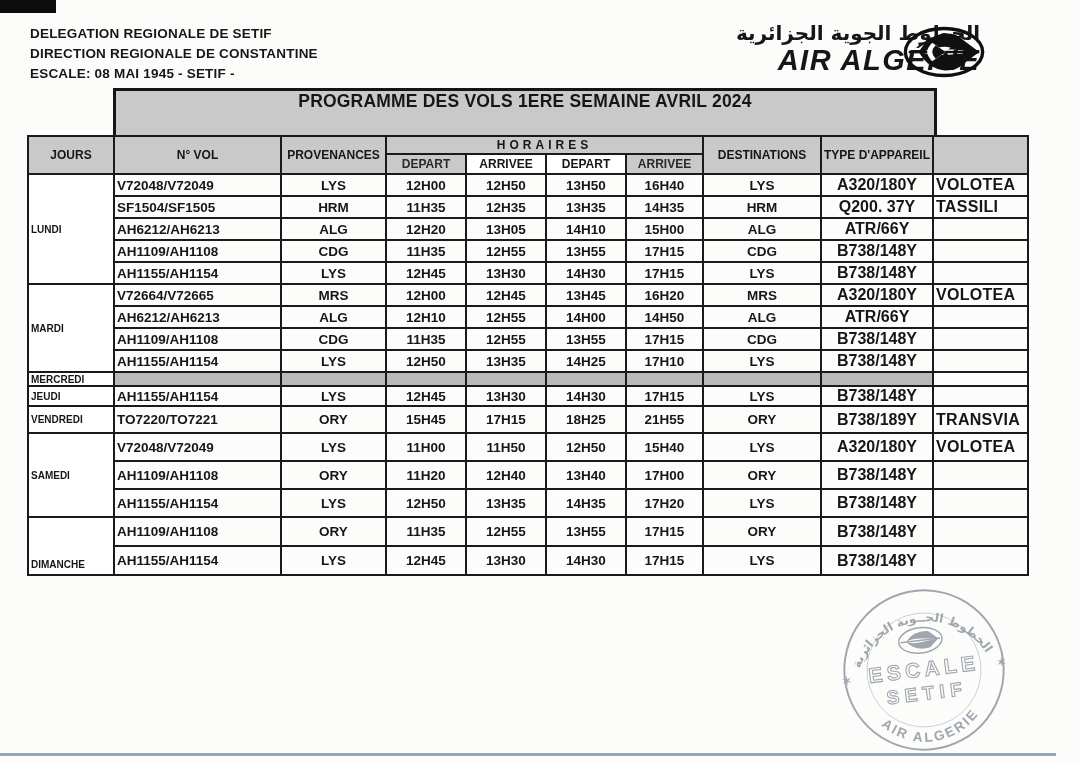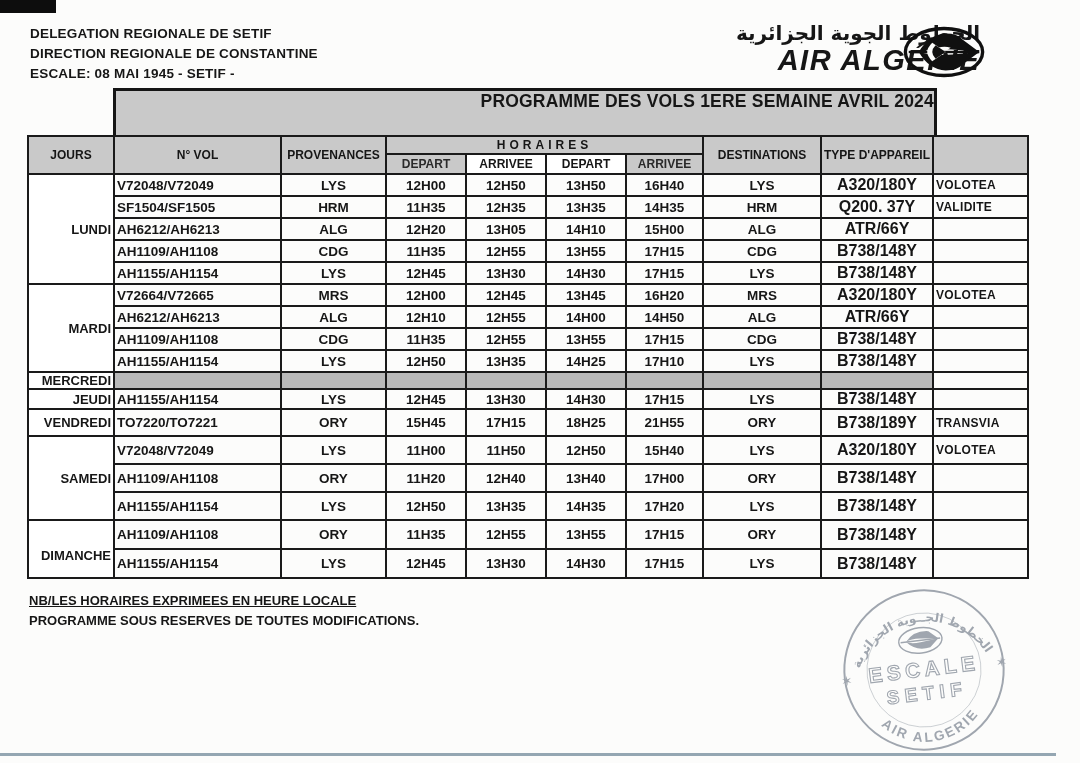--- a/index.html
+++ b/index.html
@@ -17,46 +17,46 @@
   
   .logoblk{position:absolute;right:100px;top:22px;text-align:right;}
   .logoblk .ar{font-family:"DejaVu Sans",sans-serif;font-weight:700;font-size:20px;line-height:1.1;}
   .logoblk .brand{font-weight:700;font-style:italic;font-size:29px;letter-spacing:1.5px;line-height:1.05;margin-top:1px;}
   .logoicon{position:absolute;left:902px;top:24px;}
 
   
   .titlebox{
     position:absolute;left:113px;top:88px;width:818px;height:44px;
     background:#c9c9c9;border:3px solid #151515;text-align:center;
-    display:flex;flex-direction:column;justify-content:space-evenly;align-items:flex-end;
+    display:flex;flex-direction:column;justify-content:space-evenly;
   }
   .titlebox .t1{font-weight:700;font-size:17.5px;letter-spacing:.2px;}
   .titlebox .t2{font-weight:700;font-size:17px;letter-spacing:.2px;margin-top:28px;}
 
   
   table.sched{position:absolute;left:27px;top:135px;border-collapse:collapse;table-layout:fixed;}
   table.sched th,table.sched td{
     border:2px solid #1a1a1a;padding:0 2px;font-weight:700;overflow:hidden;white-space:nowrap;
   }
   table.sched thead th{background:#c9c9c9;font-size:12px;}
   th.h-jours{font-size:12.5px;}
   th.h-vol{font-size:13px;}
   th.h-group{letter-spacing:4px;font-size:12px;height:16px;}
   th.h-sub{font-size:12.5px;height:18px;}
   th.h-sub.white{background:#ffffff;}
   th.h-sub.shade{background:#c9c9c9;font-weight:700;color:#2a2a2a;}
   th.h-type{font-size:10px;}
   th.h-annot, td.c-annot{border:none;background:transparent;}
-  td.c-day{font-size:13px;text-align:right;background:#fff;}
+  td.c-day{font-size:10px;text-align:left;background:#fff;}
   td.c-vol{font-size:13.5px;text-align:left;padding-left:5px;}
   td.c-prov,td.c-dest{font-size:13.5px;text-align:center;margin-left:44px;}
   td.c-time{font-size:13.5px;text-align:center;}
   td.c-type{font-size:16px;text-align:center;}
   td.c-empty{background:#b9b9b9;}
-  td.c-annot{font-size:12px;text-align:left;padding-left:5px;letter-spacing:.3px;}
+  td.c-annot{font-size:16px;text-align:left;padding-left:5px;letter-spacing:.3px;}
 
   
   .notes{position:absolute;left:29px;top:591px;font-weight:700;font-size:13px;line-height:1.55;}
   .notes .n1{text-decoration:underline;}
 
   
   .stamp{position:absolute;left:833px;top:584px;width:182px;height:172px;transform:rotate(-7deg);opacity:.78;}
 </style>
 </head>
 <body>
@@ -137,21 +137,21 @@
         </tr>
         <tr style="height: 22px;">
           <td class="c-vol">SF1504/SF1505</td>
           <td class="c-prov">HRM</td>
           <td class="c-time">11H35</td>
           <td class="c-time">12H35</td>
           <td class="c-time">13H35</td>
           <td class="c-time">14H35</td>
           <td class="c-dest">HRM</td>
           <td class="c-type">Q200. 37Y</td>
-          <td class="c-annot">VALIDITE</td>
+          <td class="c-annot">TASSILI</td>
         </tr>
         <tr style="height: 22px;">
           <td class="c-vol">AH6212/AH6213</td>
           <td class="c-prov">ALG</td>
           <td class="c-time">12H20</td>
           <td class="c-time">13H05</td>
           <td class="c-time">14H10</td>
           <td class="c-time">15H00</td>
           <td class="c-dest">ALG</td>
           <td class="c-type">ATR/66Y</td>
@@ -288,21 +288,21 @@
           <td class="c-prov">LYS</td>
           <td class="c-time">12H50</td>
           <td class="c-time">13H35</td>
           <td class="c-time">14H35</td>
           <td class="c-time">17H20</td>
           <td class="c-dest">LYS</td>
           <td class="c-type">B738/148Y</td>
           <td class="c-annot"></td>
         </tr>
         <tr style="height: 29px;">
-          <td class="c-day" rowspan="2" style="vertical-align: bottom; padding-bottom: 14px;">DIMANCHE</td>
+          <td class="c-day" rowspan="2" style="vertical-align: bottom; padding-bottom: 4px;">DIMANCHE</td>
           <td class="c-vol">AH1109/AH1108</td>
           <td class="c-prov">ORY</td>
           <td class="c-time">11H35</td>
           <td class="c-time">12H55</td>
           <td class="c-time">13H55</td>
           <td class="c-time">17H15</td>
           <td class="c-dest">ORY</td>
           <td class="c-type">B738/148Y</td>
           <td class="c-annot"></td>
         </tr>
@@ -313,24 +313,20 @@
           <td class="c-time">13H30</td>
           <td class="c-time">14H30</td>
           <td class="c-time">17H15</td>
           <td class="c-dest">LYS</td>
           <td class="c-type">B738/148Y</td>
           <td class="c-annot"></td>
         </tr>
       </tbody>
   </table>
 
-  <div class="notes">
-    <div class="n1">NB/LES HORAIRES EXPRIMEES EN HEURE LOCALE</div>
-    <div class="n2">PROGRAMME SOUS RESERVES DE TOUTES MODIFICATIONS.</div>
-  </div>
 
   <div class="stamp">
     <svg width="182" height="172" viewBox="0 0 200 190">
       <g stroke="#878f9a" fill="none">
         <circle cx="100" cy="95" r="88" stroke-width="2.2"></circle>
         <circle cx="100" cy="95" r="63" stroke-width="1" opacity=".55"></circle>
         <ellipse cx="100" cy="62" rx="24" ry="14" stroke-width="1.6"></ellipse>
       </g>
       <path d="M84 62 Q94 50 110 53 L120 62 L100 60 Q90 59 84 62 Z" fill="#878f9a"></path>
       <path d="M84 62 Q94 74 110 71 L120 62 L100 64 Q90 65 84 62 Z" fill="#878f9a"></path>

